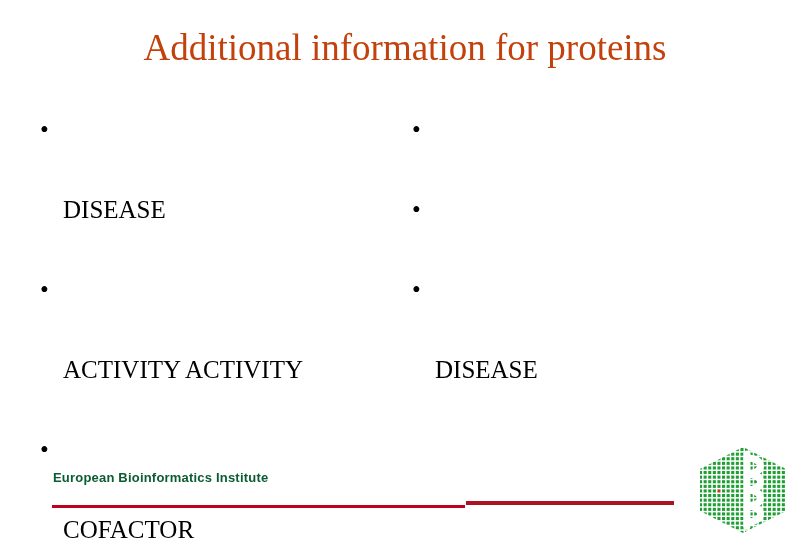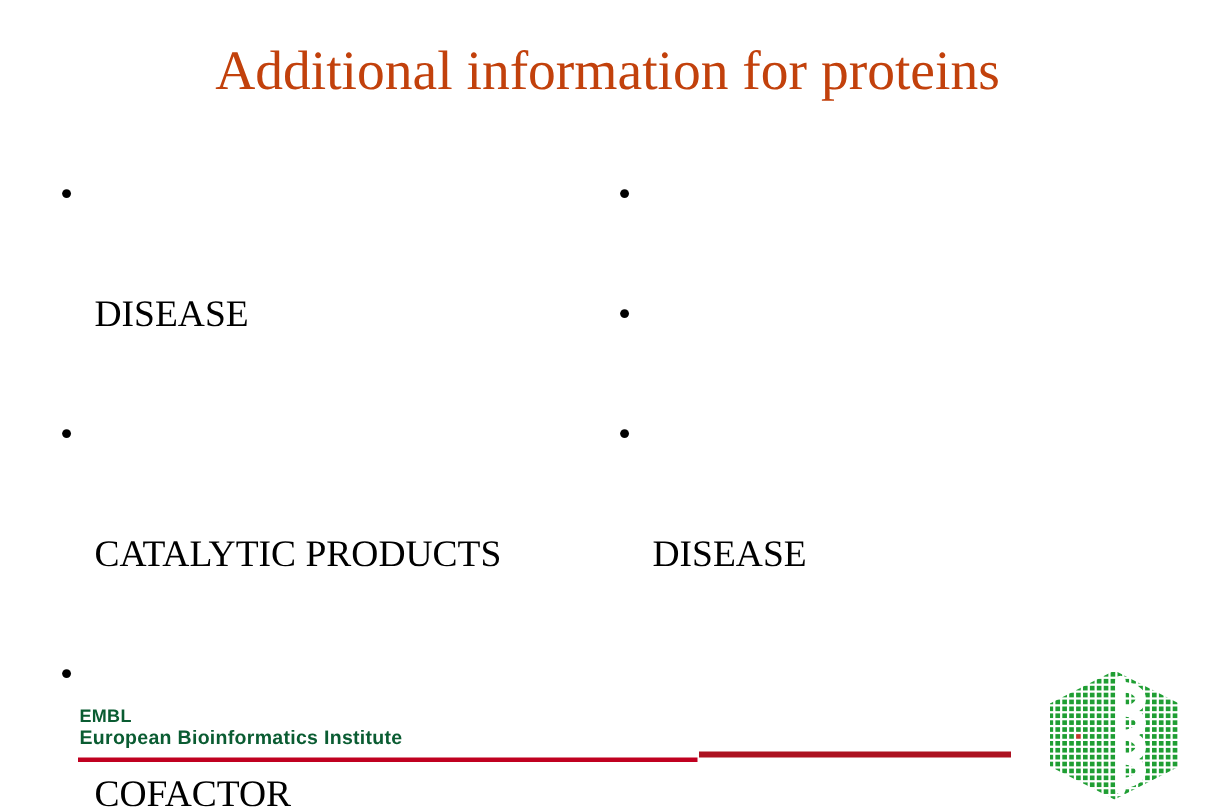--- a/index.html
+++ b/index.html
@@ -133,21 +133,21 @@
 
   <div id="left-column" class="column">
 
     <div class="bullet-item">
       <span class="bullet-dot">•</span>
       <span class="bullet-label">DISEASE</span>
     </div>
 
     <div class="bullet-item">
       <span class="bullet-dot">•</span>
-      <span class="bullet-label">CATALYTIC PRODUCTS</span>
+      <span class="bullet-label">ACTIVITY ACTIVITY</span>
     </div>
 
     <div class="bullet-item">
       <span class="bullet-dot">•</span>
       <span class="bullet-label">COFACTOR</span>
     </div>
 
   </div>
 
   <div id="right-column" class="column">
@@ -161,21 +161,20 @@
     </div>
 
     <div class="bullet-item">
       <span class="bullet-dot">•</span>
       <span class="bullet-label">DISEASE</span>
     </div>
 
   </div>
 
   <div id="footer-logo">
-    <div class="embl-line1">EMBL</div>
     <div class="embl-line2">European Bioinformatics Institute</div>
   </div>
 
   <div id="footer-rule-left"></div>
   <div id="footer-rule-right"></div>
 
   <div id="ebi-logo">
     <svg width="92" height="88" viewBox="0 0 92 88" xmlns="http://www.w3.org/2000/svg" aria-hidden="true">
       <defs>
         <clipPath id="hexclip">

